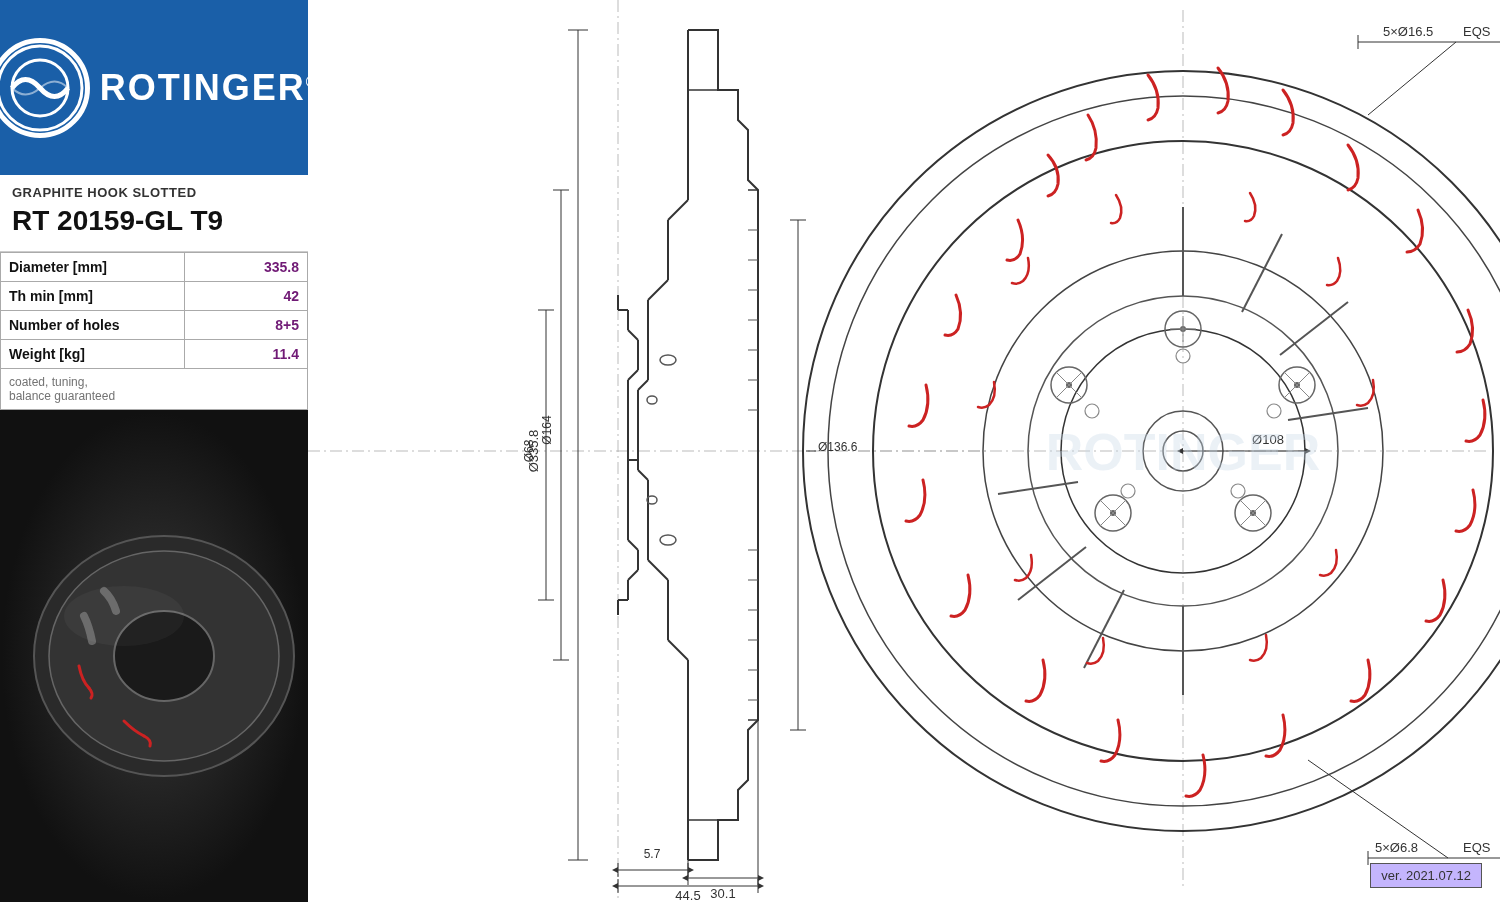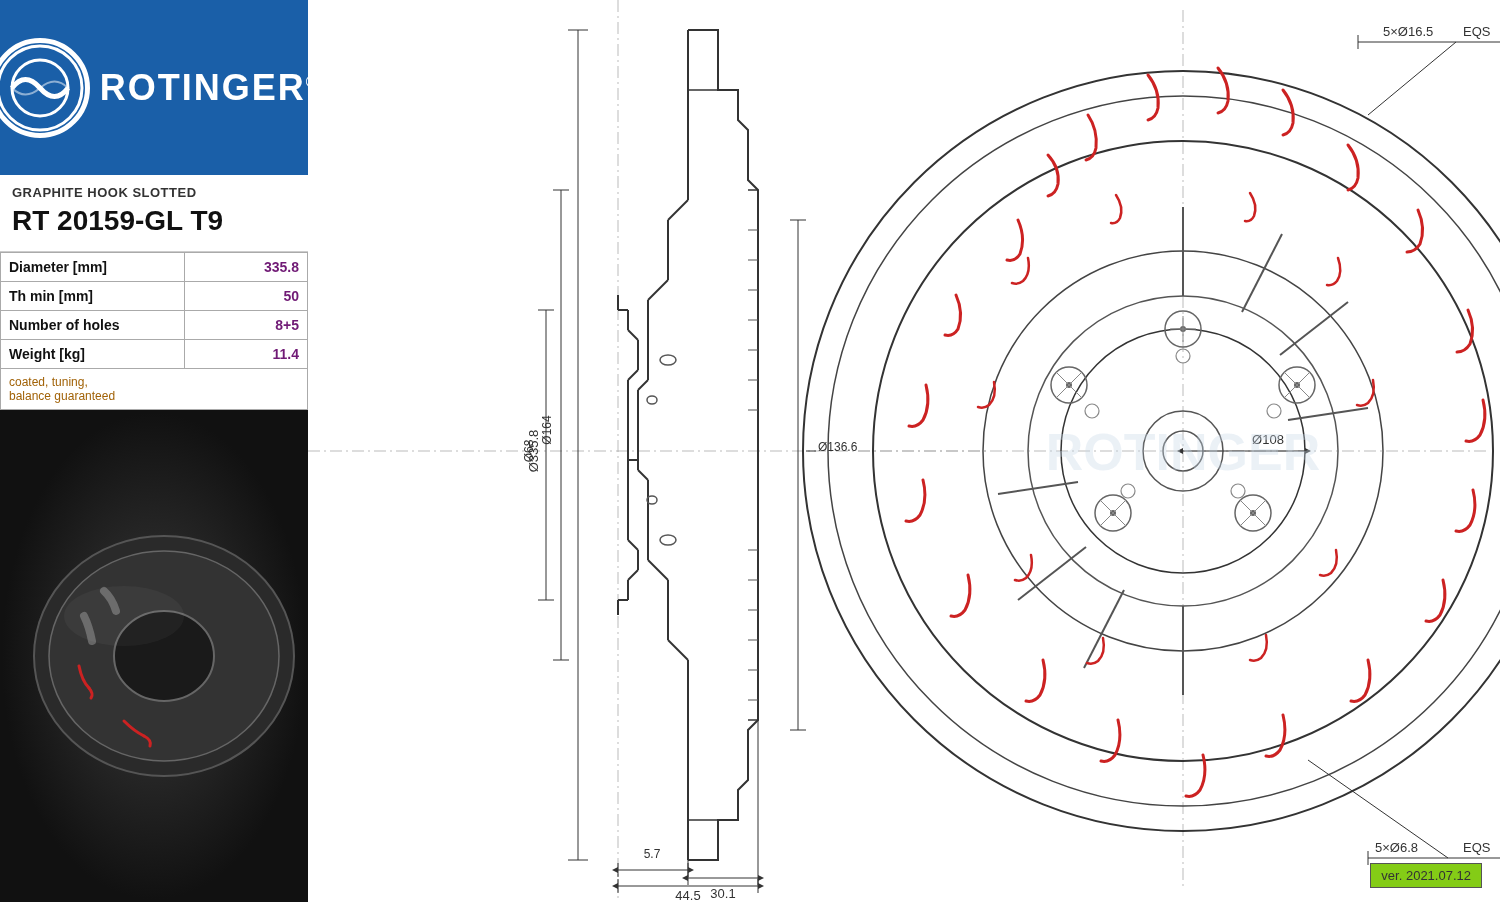--- a/index.html
+++ b/index.html
@@ -115,21 +115,21 @@
     }
 
     .specs-table td:last-child {
       font-weight: 700;
       color: #701a75;
       text-align: right;
     }
 
     .specs-note {
       font-size: 12px;
-      color: #a16207;
+      color: #737373;
       padding: 6px 8px;
       border: 1px solid #aaa;
       border-top: none;
     }
 
     .product-photo {
       flex: 1;
       background: #1a1a1a;
       overflow: hidden;
       position: relative;
@@ -159,21 +159,21 @@
     }
 
     .version-box {
       position: absolute;
       bottom: 14px;
       right: 18px;
       border: 1px solid #555;
       padding: 4px 10px;
       font-size: 13px;
       color: #333;
-      background: #84cc16;
+      background: #c4b5fd;
     }
   </style>
 </head>
 <body>
 
 <div class="left-panel">
 
   <div class="logo-area">
     <div class="logo-container">
       <div class="logo-circle">
@@ -198,21 +198,21 @@
   </div>
 
   <table class="specs-table">
     <tbody id="specs-tbody">
     <tr>
           <td>Diameter [mm]</td>
           <td>335.8</td>
         </tr>
         <tr>
           <td>Th min [mm]</td>
-          <td>50</td>
+          <td>42</td>
         </tr>
         <tr>
           <td>Number of holes</td>
           <td>8+5</td>
         </tr>
         <tr>
           <td>Weight [kg]</td>
           <td>11.4</td>
         </tr>
       </tbody>

